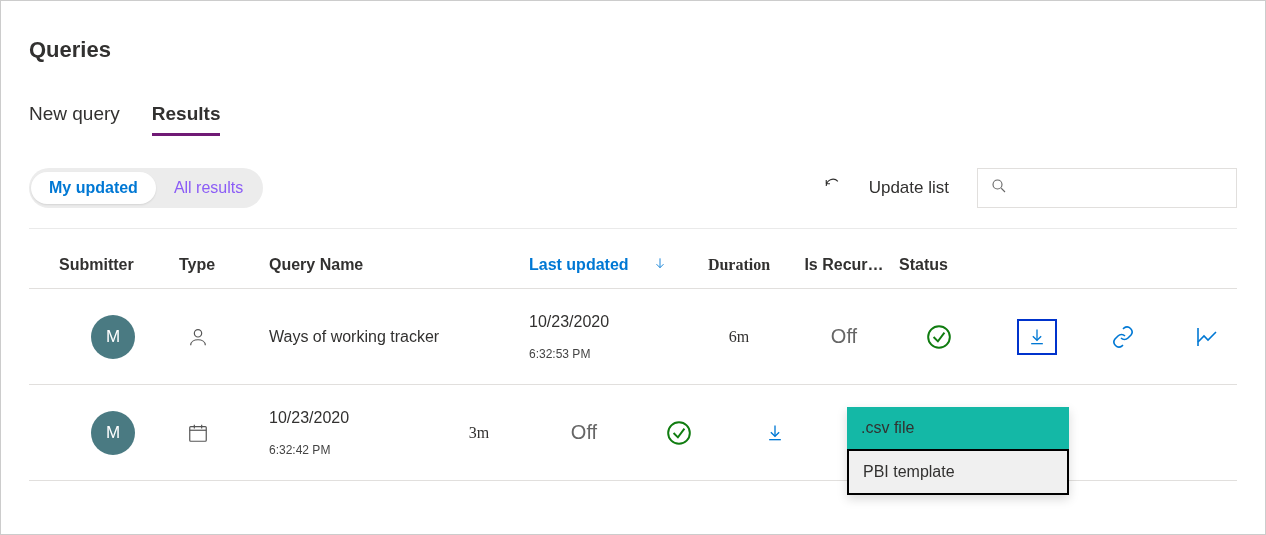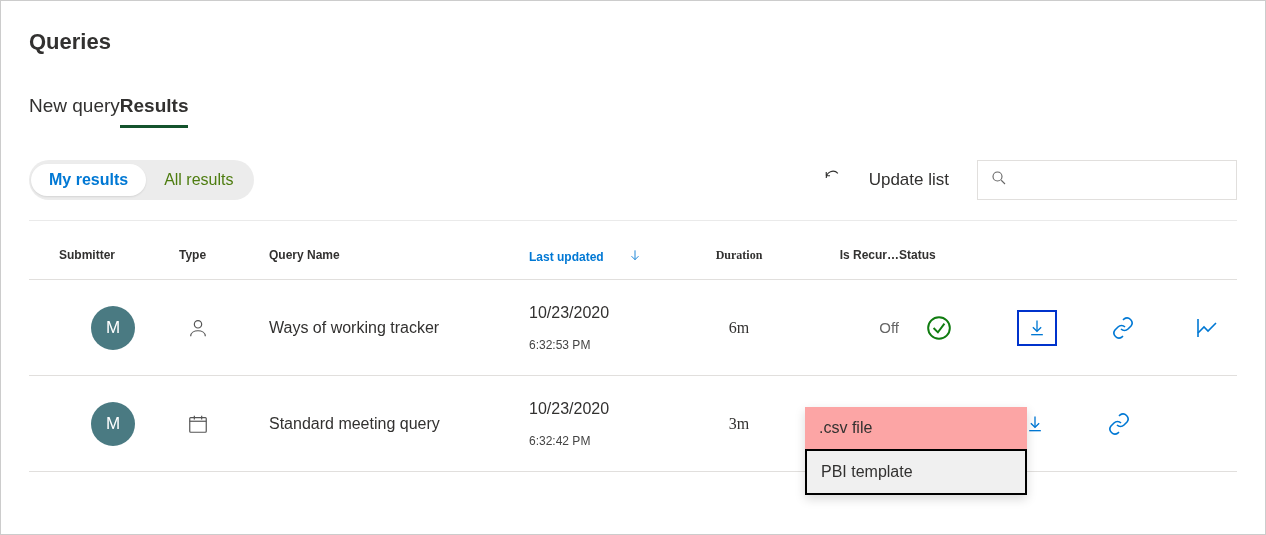--- a/index.html
+++ b/index.html
@@ -7,39 +7,40 @@
   body {
     font-family: "Segoe UI", -apple-system, BlinkMacSystemFont, sans-serif;
     background: #fff;
     width: 1266px;
     height: 535px;
     border: 1px solid #ccc;
     overflow: hidden;
     position: relative;
     color: #323130;
   }
-  .container { padding: 28px 28px 0 28px; }
+  .container { padding: 36px 28px 0 28px; }
   .page-title {
     font-size: 22px;
     font-weight: 600;
     margin-bottom: 40px;
   }
   .tabs {
     display: flex;
+    gap: 32px;
     border-bottom: none;
     margin-bottom: 32px;
   }
   .tab {
     font-size: 19px;
     padding-bottom: 8px;
     cursor: pointer;
     color: #323130;
   }
   .tab.active {
-    border-bottom: 3px solid #14532d;
+    border-bottom: 3px solid #701a75;
     font-weight: 600;
   }
   .toolbar {
     display: flex;
     align-items: center;
     justify-content: space-between;
     padding: 0 0 20px 0;
   }
   .segmented {
     display: inline-flex;
@@ -49,21 +50,21 @@
     height: 40px;
     align-items: center;
   }
   .seg-btn {
     border: none;
     background: transparent;
     font-size: 16px;
     padding: 8px 18px;
     border-radius: 20px;
     cursor: pointer;
-    color: #4d7c0f;
+    color: #8b5cf6;
     line-height: 1;
   }
   .seg-btn.active {
     background: #fff;
     color: #0078D4;
     font-weight: 600;
     box-shadow: 0 1px 2px rgba(0,0,0,0.1);
   }
   .toolbar-right {
     display: flex;
@@ -91,29 +92,29 @@
     height: 14px;
     border-top: 1px solid #eaeaea;
   }
   .table {
     width: 100%;
   }
   .thead {
     display: flex;
     border-bottom: 1px solid #e1dfdd;
     padding: 14px 0;
-    font-size: 12px;
+    font-size: 16px;
     font-weight: 600;
   }
   .col-submitter { width: 150px; padding-left: 30px; }
   .col-type { width: 90px; }
   .col-name { width: 260px; }
   .col-updated { width: 160px; }
   .col-duration { width: 100px; text-align: center; font-family: Liberation Serif, serif; }
-  .col-recur { width: 110px; text-align: right; }
+  .col-recur { width: 110px; text-align: center; }
   .col-status { width: 80px; text-align: left; }
   .col-actions { flex: 1; display: flex; gap: 48px; padding-left: 38px; align-items: center; }
   .th-updated { color: #0078D4; cursor: pointer; display: flex; align-items: center; gap: 24px; }
   .row {
     display: flex;
     align-items: center;
     border-bottom: 1px solid #e1dfdd;
     height: 96px;
     font-size: 16px;
   }
@@ -130,52 +131,52 @@
   .updated-time { font-size: 12px; color: #444; margin-top: 16px; }
   .status-icon { color: #107C10; display:flex; justify-content:center; }
   .action-btn { cursor: pointer; display:flex; align-items:center; justify-content:center; width: 36px; height:36px; }
   .action-btn svg { stroke: #0078D4; }
   .download-selected {
     border: 2px solid #0033CC;
     width: 40px; height: 36px;
   }
   .dropdown {
     position: absolute;
-    left: 804px;
+    left: 846px;
     top: 406px;
     width: 222px;
-    background: #fca5a5;
+    background: #14b8a6;
     box-shadow: 0 4px 10px rgba(0,0,0,0.15);
     z-index: 10;
   }
   .dropdown-item {
     padding: 12px 14px;
     font-size: 16px;
     cursor: pointer;
   }
   .dropdown-item.highlight {
     border: 2px solid #000000;
     background: #f0f0f0;
   }
-  .recur-off { color:#666; font-size:15px; }
+  .recur-off { color:#666; font-size:20px; }
 </style>
 </head>
 <body>
 
 <div class="container">
   <div class="page-title">Queries</div>
 
   <div class="tabs">
     <div class="tab">New query</div>
     <div class="tab active">Results</div>
   </div>
 
   <div class="toolbar">
     <div class="segmented">
-      <button class="seg-btn active">My results</button>
+      <button class="seg-btn active">My updated</button>
       <button class="seg-btn">All results</button>
     </div>
     <div class="toolbar-right">
       <div class="update-link">
         <span>
           <svg width="18" height="18" viewBox="0 0 24 24" fill="none" stroke="#323130" stroke-width="1.5">
               <path d="M3 12a9 9 0 0 1 15.5-6.3M3 4v5h5"></path>
             </svg>
         </span>
         <span>Update list</span>
@@ -269,21 +270,20 @@
             <line x1="3" y1="9" x2="21" y2="9"></line>
             <line x1="8" y1="3" x2="8" y2="7"></line>
             <line x1="16" y1="3" x2="16" y2="7"></line>
             <line x1="7" y1="13" x2="7" y2="13"></line>
             <line x1="12" y1="13" x2="12" y2="13"></line>
             <line x1="17" y1="13" x2="17" y2="13"></line>
             <line x1="7" y1="17" x2="7" y2="17"></line>
             <line x1="12" y1="17" x2="12" y2="17"></line>
           </svg>
       </div>
-      <div class="col-name">Standard meeting query</div>
       <div class="col-updated">
         <div class="updated-date">10/23/2020</div>
         <div class="updated-time">6:32:42 PM</div>
       </div>
       <div class="col-duration">3m</div>
       <div class="col-recur recur-off">Off</div>
       <div class="col-status status-icon">
         <svg width="26" height="26" viewBox="0 0 24 24" fill="none" stroke="#107C10" stroke-width="1.8">
             <circle cx="12" cy="12" r="10"></circle>
             <polyline points="7 12 11 16 17 8"></polyline>

